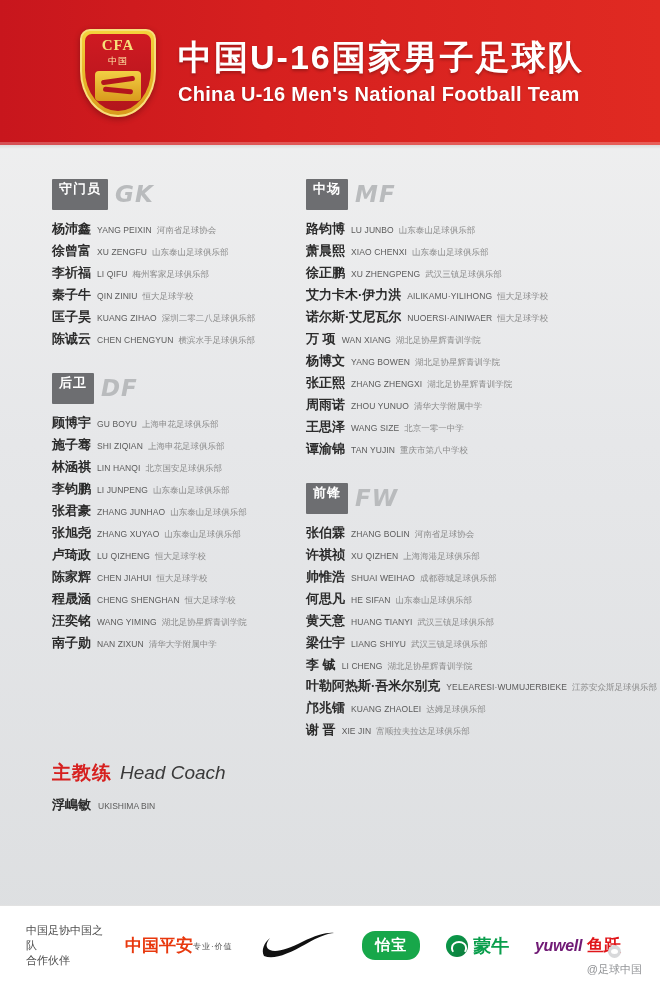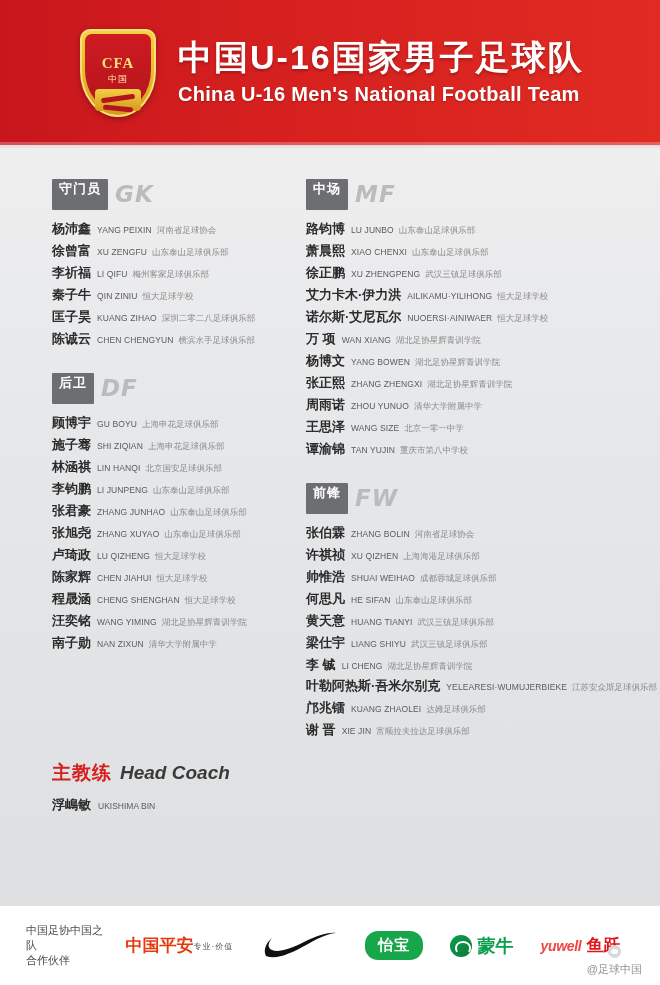--- a/index.html
+++ b/index.html
@@ -35,21 +35,21 @@
     background:linear-gradient(180deg,#f4d23c 0%,#e8b52a 55%,#d99a1c 100%);
     border-radius:10px 10px 38px 38px / 10px 10px 46px 46px;
     border:2px solid #f7e07a;
     box-shadow:0 2px 6px rgba(0,0,0,.3);
   }
   .crest .inner{
     position:absolute;left:5px;right:5px;top:5px;bottom:6px;
     border-radius:7px 7px 34px 34px / 7px 7px 42px 42px;
     background:linear-gradient(180deg,#cf1a22 0%,#b3151c 100%);
     display:flex;flex-direction:column;align-items:center;
-    padding-top:22px;box-sizing:border-box;
+    padding-top:4px;box-sizing:border-box;
   }
   .crest .cfa{
     color:#f7e07a;font-size:15px;font-weight:bold;letter-spacing:1px;
     font-family:"Liberation Serif",serif;line-height:1;
   }
   .crest .cn{
     color:#ffe9a8;font-size:9px;margin-top:2px;letter-spacing:1px;
   }
   .crest .dragon{
     margin-top:3px;width:46px;height:30px;border-radius:4px;
@@ -110,21 +110,21 @@
     color:#8a8a8a;font-size:8.5px;margin-left:5px;white-space:nowrap;
   }
   
   .coach{
     position:absolute;left:52px;top:760px;
   }
   .coach-head{
     display:flex;align-items:baseline;gap:8px;margin-bottom:10px;
   }
   .coach-cn{color:#d6201f;font-size:19px;font-weight:bold;letter-spacing:1px;}
-  .coach-en{color:#3a3a3a;font-size:19px;font-weight:bold;font-style:italic;}
+  .coach-en{color:#3a3a3a;font-size:19px;font-weight:normal;font-style:italic;}
   .coach-row{display:flex;align-items:baseline;}
   .coach-name{color:#2b2b2b;font-size:13px;font-weight:bold;margin-right:7px;}
   .coach-py{color:#5b5b5b;font-size:8.5px;}
   
   .footer{
     position:absolute;left:0;right:0;bottom:0;height:80px;
     background:#ffffff;
     border-top:1px solid #e2e2e2;
     display:flex;align-items:center;
     padding:0 26px;box-sizing:border-box;
@@ -155,21 +155,21 @@
     width:22px;height:22px;border-radius:50%;
     background:linear-gradient(135deg,#0a9e4c,#0d7a3b);
     position:relative;
   }
   .mn-mark:after{
     content:"";position:absolute;left:5px;top:6px;width:12px;height:9px;
     border:2px solid #fff;border-radius:50% 50% 40% 40%;border-bottom-color:transparent;
   }
   .mn-text{color:#0a9e4c;font-size:18px;font-weight:bold;letter-spacing:0;}
   .yuwell{display:flex;align-items:center;gap:5px;}
-  .yw-en{color:#ef4444;font-size:14px;font-weight:bold;font-style:italic;letter-spacing:-.3px;}
+  .yw-en{color:#701a75;font-size:16px;font-weight:bold;font-style:italic;letter-spacing:-.3px;}
   .yw-cn{color:#e0161a;font-size:17px;font-weight:bold;}
   .weibo{
     position:absolute;right:18px;bottom:8px;
     display:flex;align-items:center;gap:4px;
     color:#8f9194;font-size:11px;flex-direction:column;
   }
   .wb-icon{
     width:13px;height:13px;border-radius:50%;
     background:#d8d9db;position:relative;display:inline-block;
   }

